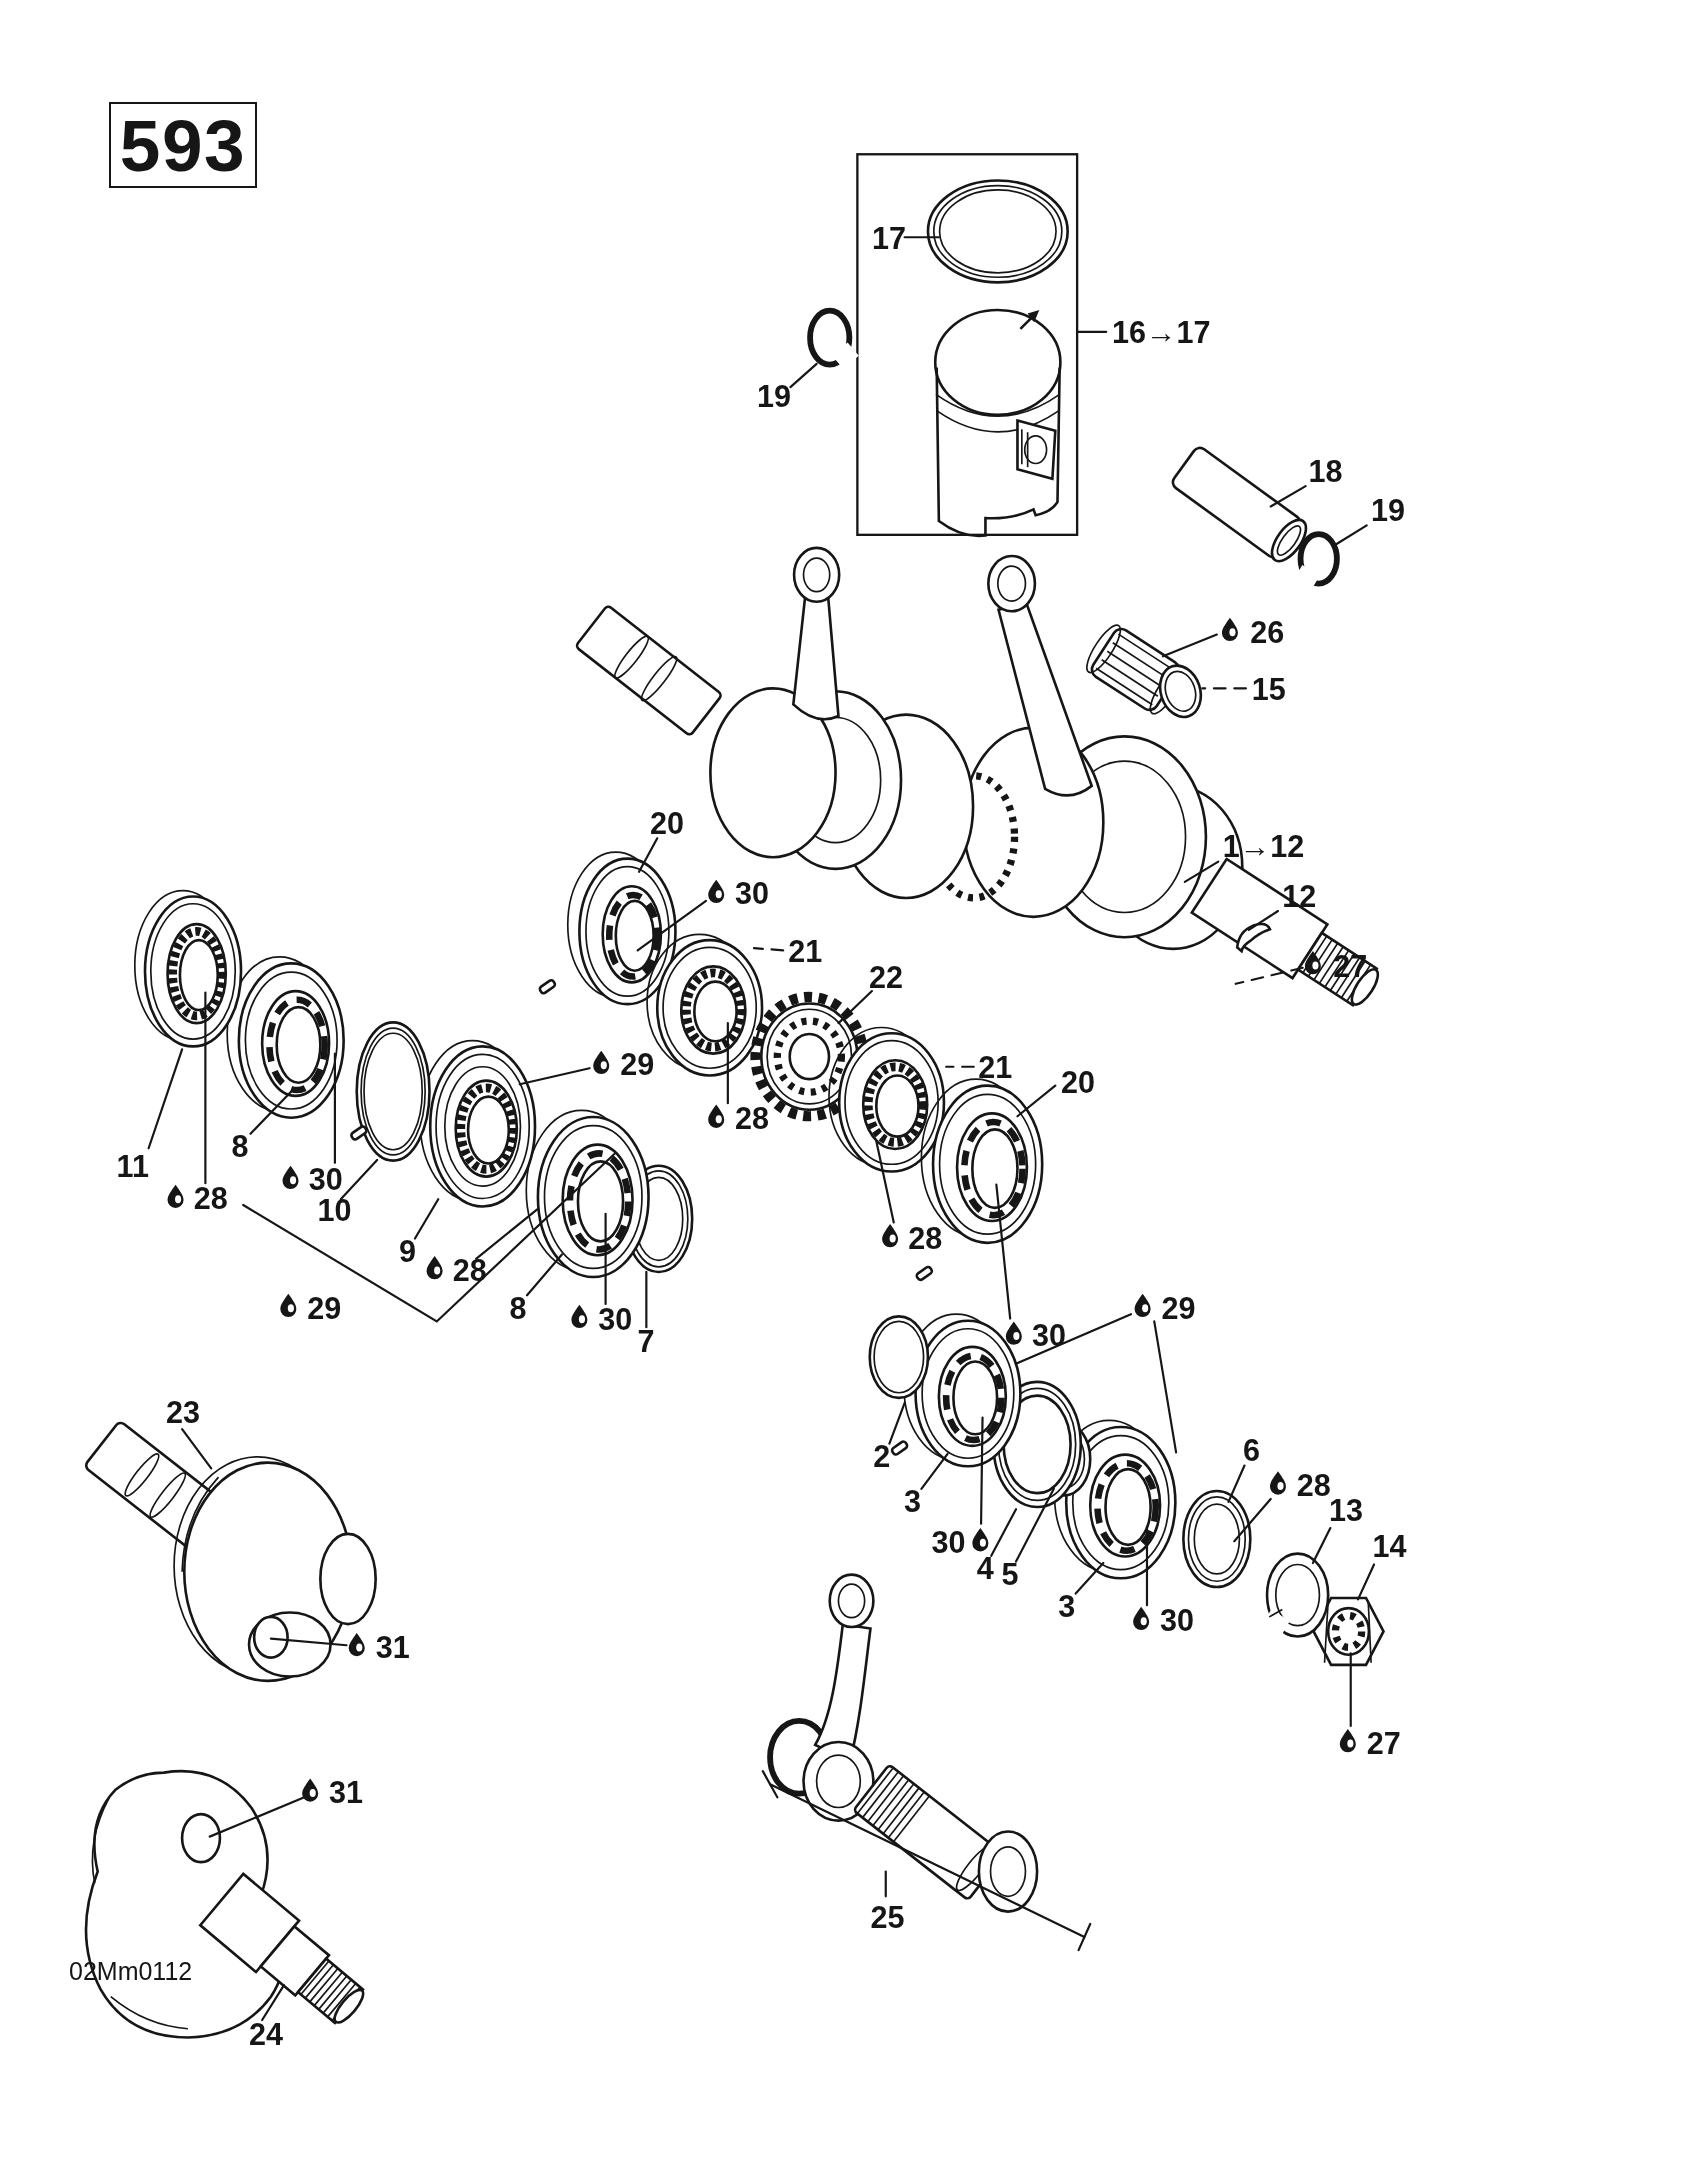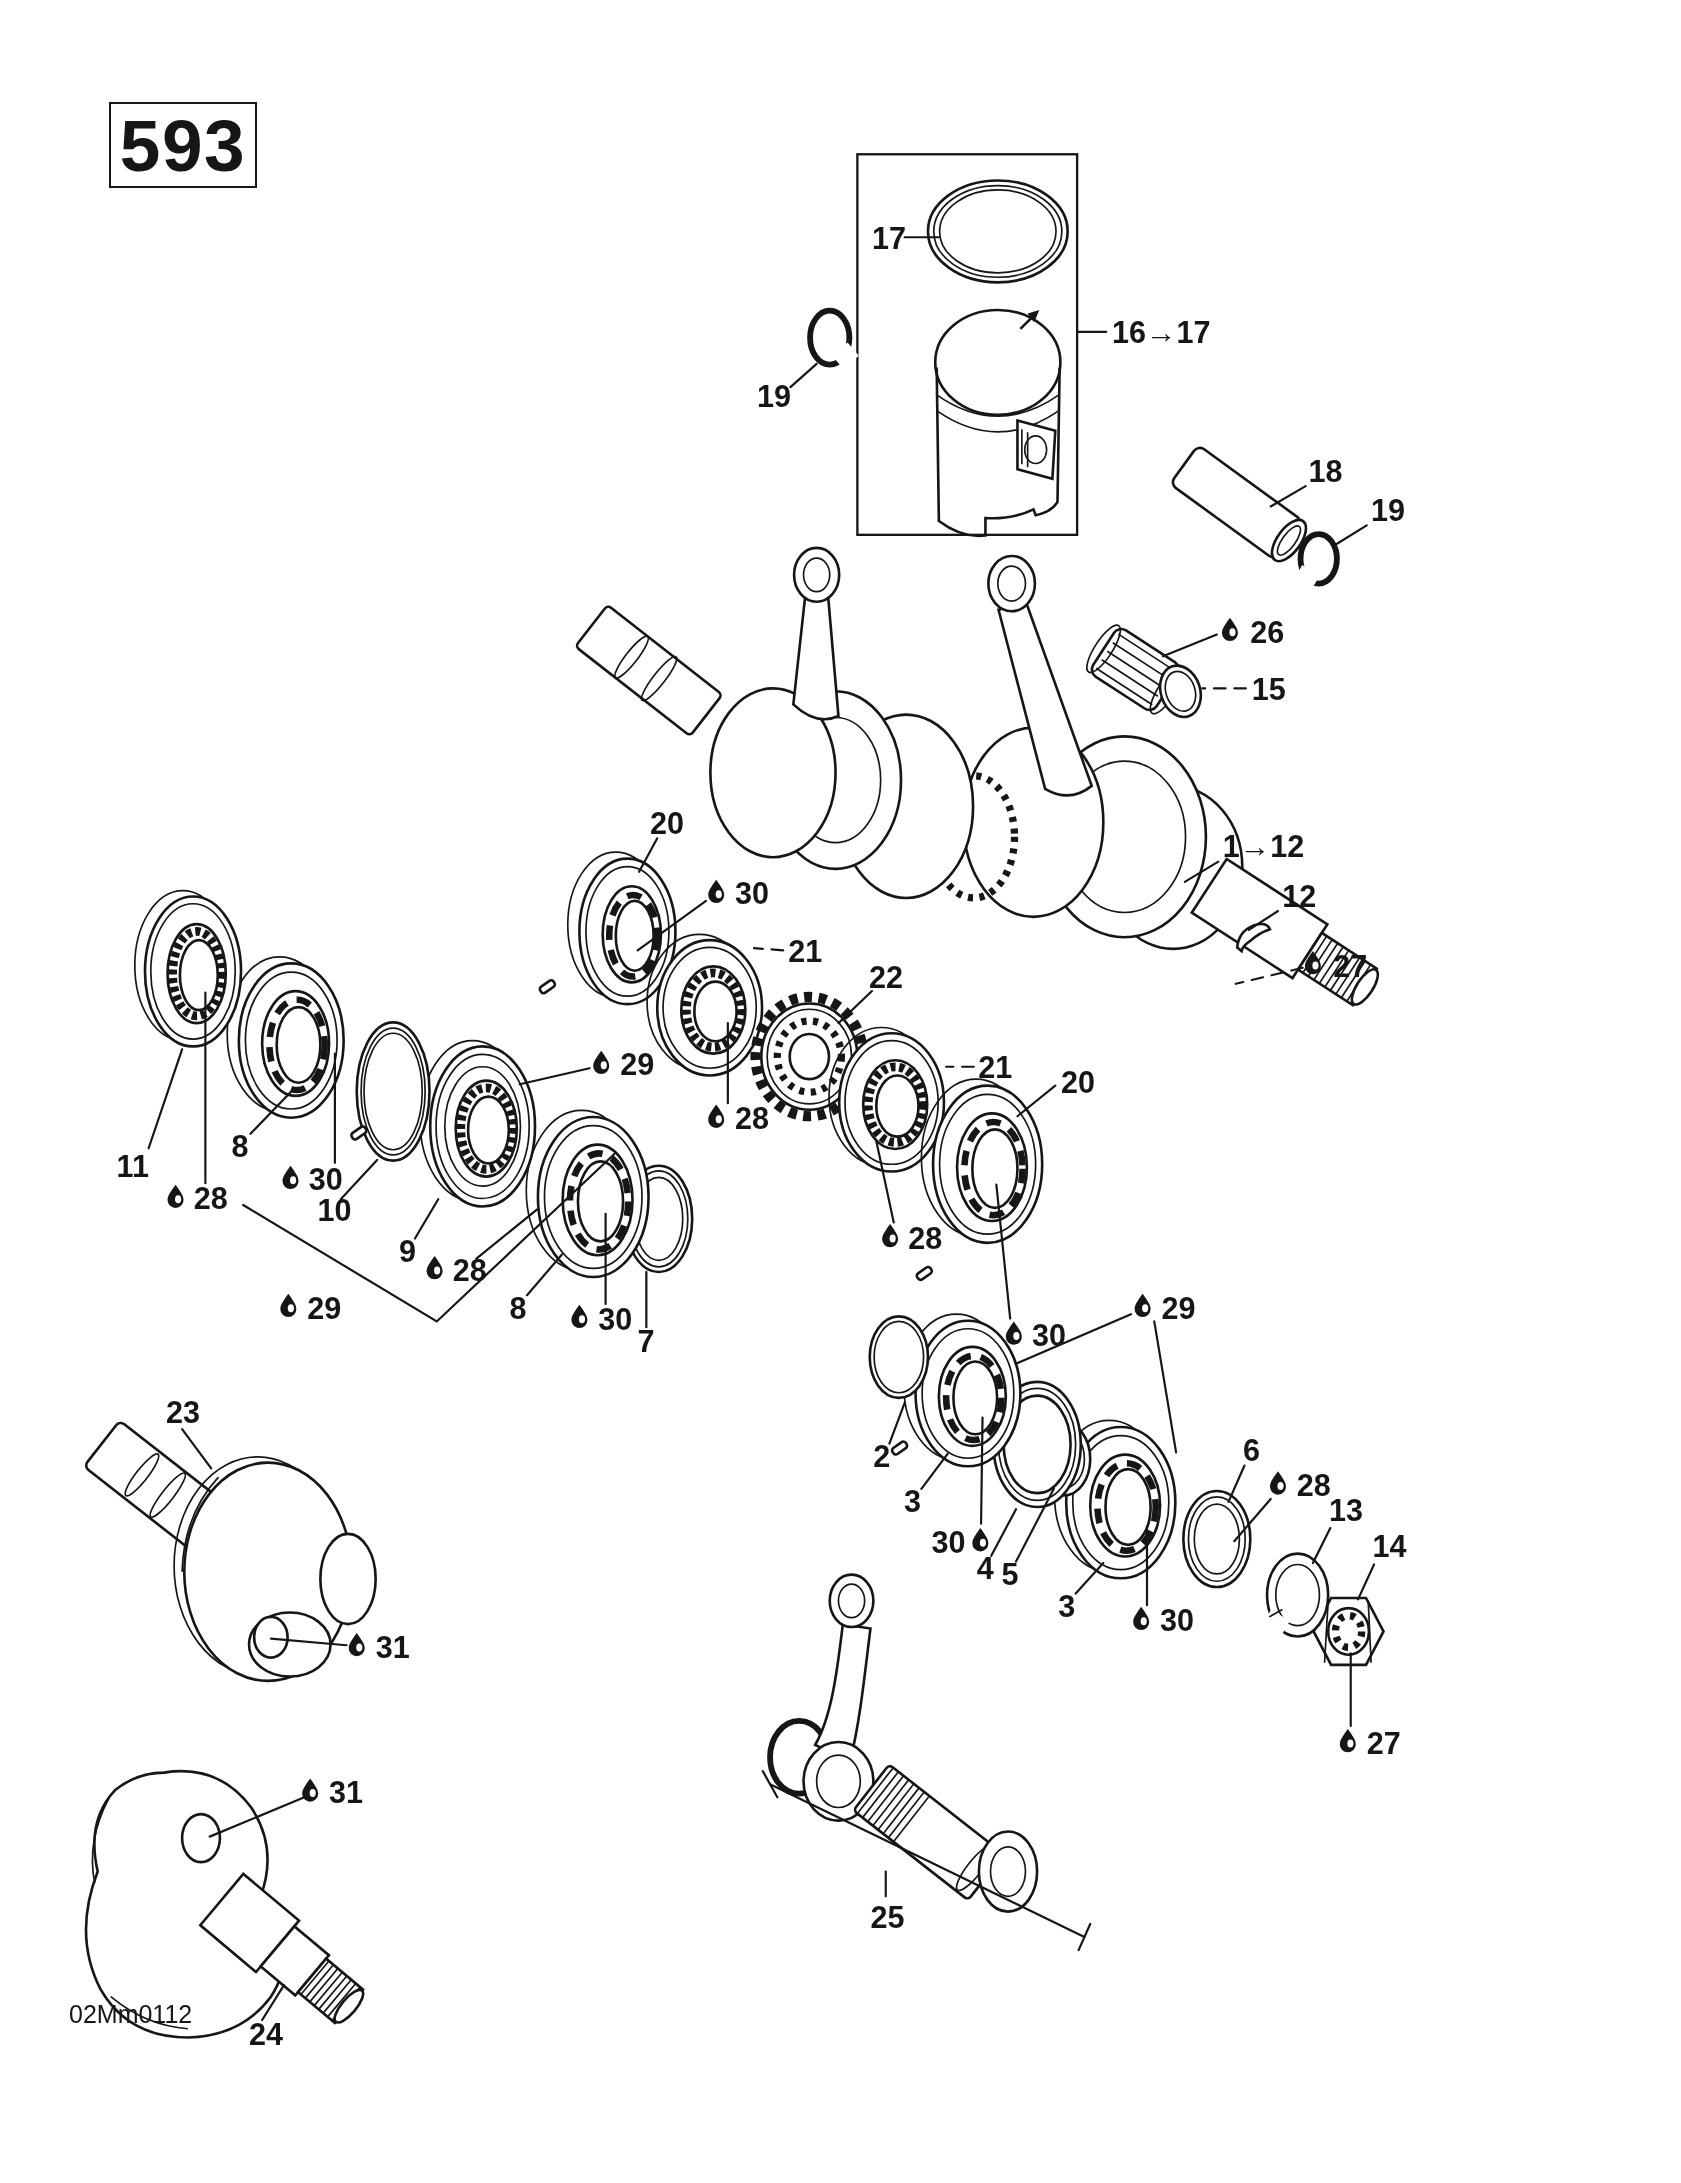--- a/index.html
+++ b/index.html
@@ -1,21 +1,21 @@
 <!DOCTYPE html>
 <html style="font-size:11.6px"><head>
 <meta charset="utf-8">
 <style>
   html,body{margin:0;padding:0;background:#fff;}
   .page{position:relative;width:1450px;height:2183px;background:#ffffff;overflow:hidden;
         font-family:"Liberation Sans",sans-serif;}
   .fig-box{position:absolute;left:109px;top:102px;width:144px;height:82px;
            border:2.9px solid #161616;display:flex;align-items:center;justify-content:center;}
   .fig-box span{font-size:73px;font-weight:bold;color:#161616;letter-spacing:1.5px;}
-  .doc-code{position:absolute;left:69px;top:2000px;font-size:25px;color:#161616;}
+  .doc-code{position:absolute;left:69px;top:1957px;font-size:25px;color:#161616;}
   svg{position:absolute;left:0;top:0;}
   
   .o{fill:#ffffff;stroke:#161616;stroke-width:3.6;}
   .t{fill:none;stroke:#161616;stroke-width:2.3;}
   .t3{fill:none;stroke:#161616;stroke-width:3.6;}
   .cage{fill:none;stroke:#161616;stroke-width:9;stroke-dasharray:20 14;}
   .dk{fill:none;stroke:#161616;stroke-width:12;stroke-dasharray:7 5;}
   .hatch{fill:none;stroke:#161616;stroke-width:10;stroke-dasharray:7 9;}
   .teeth{fill:none;stroke:#161616;stroke-width:14;stroke-dasharray:11 9;}
   .thick{fill:none;stroke:#161616;stroke-width:8;}

